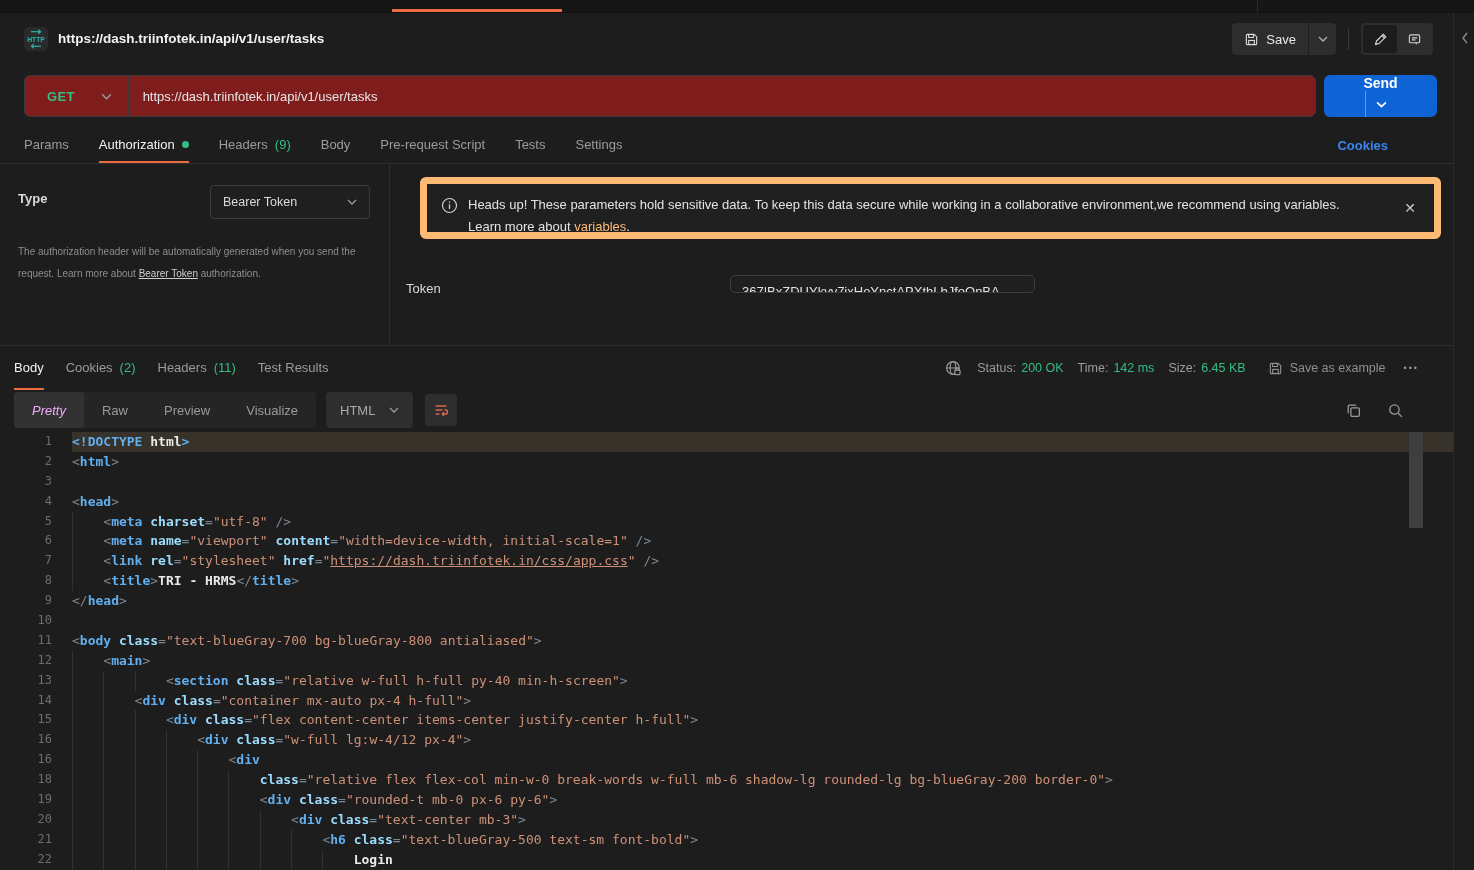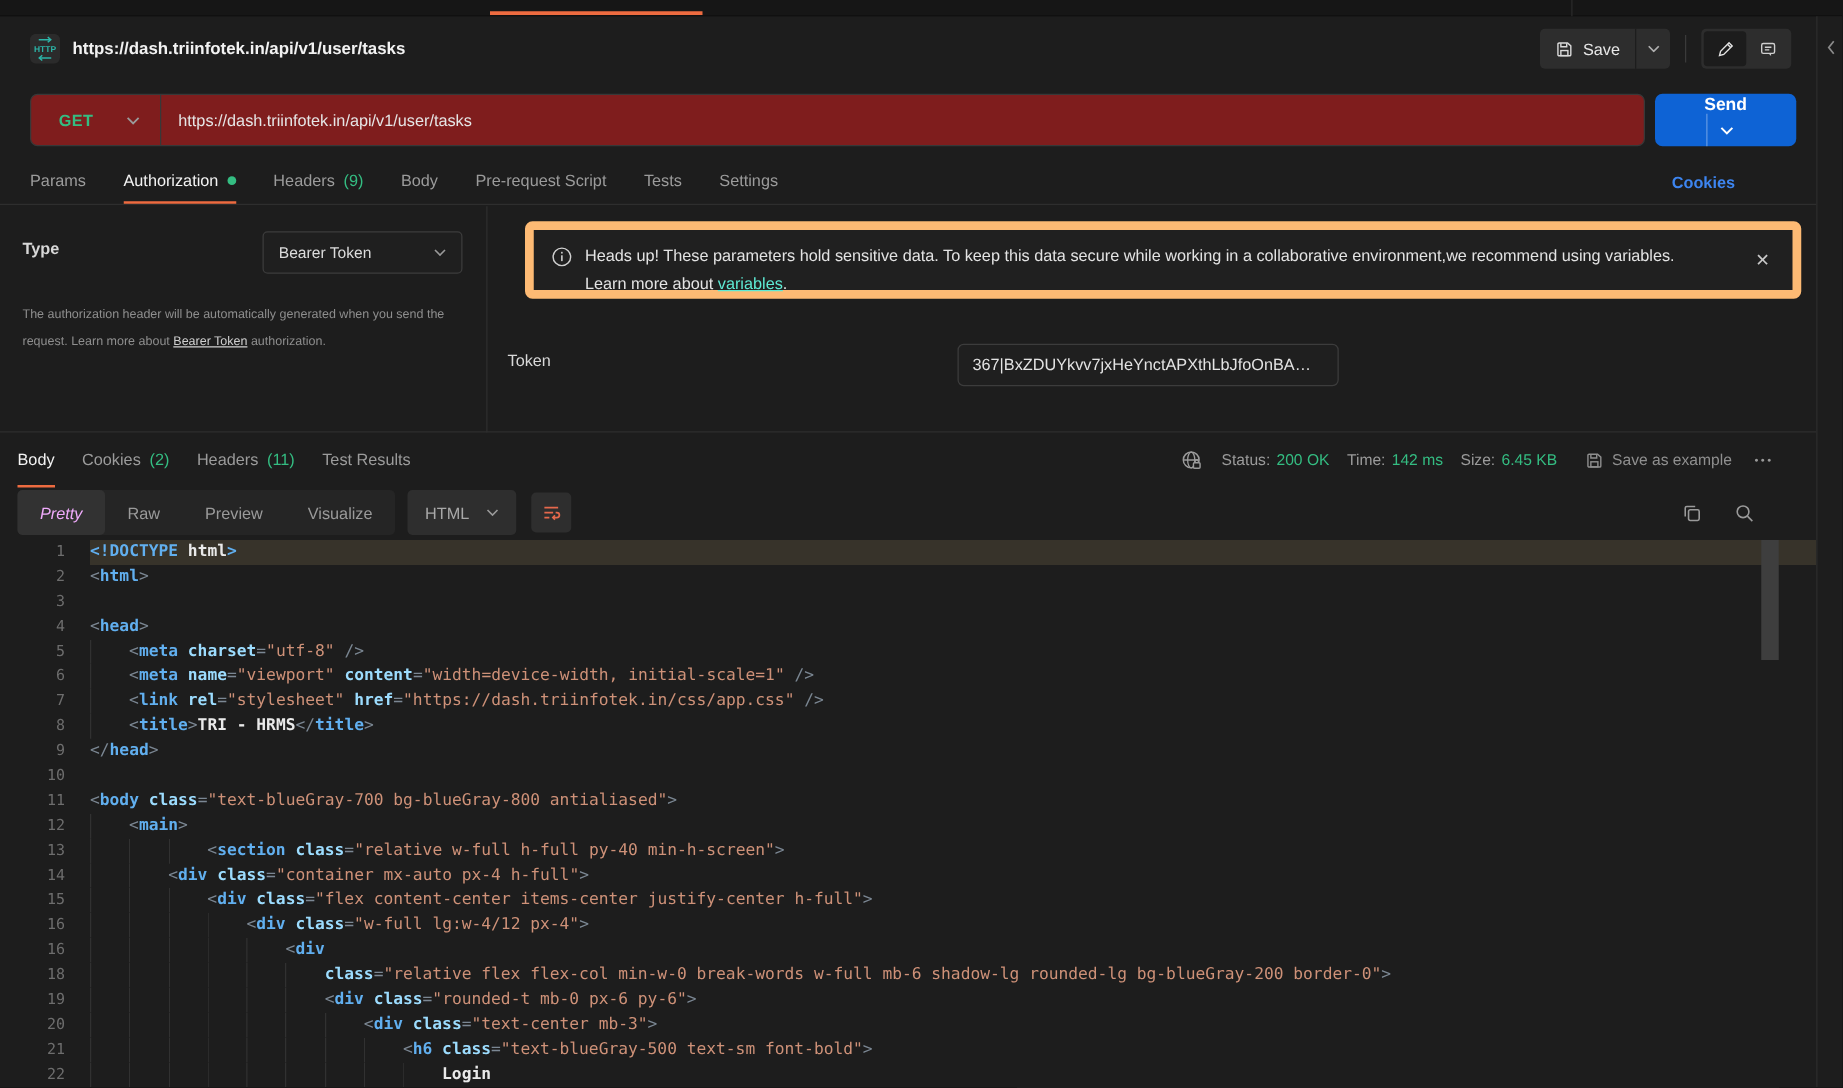--- a/index.html
+++ b/index.html
@@ -49,24 +49,24 @@
 
   
   .authsec { position:absolute; left:0; top:165px; width:1453px; height:181px; border-bottom:1px solid #2E2E2E; }
   .auth-left { position:absolute; left:0; top:0; width:390px; height:181px; border-right:1px solid #2E2E2E; padding:18px; }
   .type-label { position:absolute; left:18px; top:26px; color:#D8D8D8; font-weight:bold; }
   .type-select { position:absolute; left:210px; top:20px; width:160px; height:34px; border:1px solid #3C3C3C; border-radius:4px; display:flex; align-items:center; justify-content:space-between; padding:0 12px; color:#DCDCDC; font-size:12.5px; cursor:pointer; background:#1F1F1F; }
   .auth-desc { position:absolute; left:18px; top:76px; width:356px; color:#8E8E8E; line-height:22px; font-size:10px; }
   .auth-desc a, .inline-link { color:#CFCFCF; text-decoration:underline; cursor:pointer; }
   .warn-box { position:absolute; left:406px; top:12px; width:1021px; height:62px; background:#202020; border:7px solid #fdba74; border-radius:6px; padding:10px 14px; display:flex; gap:10px;margin-left:14px; }
   .warn-text { flex:1; color:#E3E3E3; line-height:22px; font-size:13px; }
-  .warn-text .inline-link { color:#5eead4; }
+  .warn-text .inline-link { color:#fdba74; }
   .warn-close { width:20px; height:20px; display:flex; align-items:center; justify-content:center; color:#C8C8C8; font-size:14px; cursor:pointer; margin-top:4px; }
   .token-label { position:absolute; left:406px; top:116px; color:#D8D8D8; }
-  .token-input { position:absolute; left:730px; top:110px; width:305px; height:34px; border:1px solid #3C3C3C; border-radius:5px; background:#1F1F1F; color:#E3E3E3; font-size:13px; line-height:32px; padding:0 11px; white-space:nowrap; overflow:hidden; text-overflow:ellipsis; cursor:text;margin-left:36px; }
+  .token-input { position:absolute; left:730px; top:110px; width:305px; height:18px; border:1px solid #3C3C3C; border-radius:5px; background:#1F1F1F; color:#E3E3E3; font-size:13px; line-height:32px; padding:0 11px; white-space:nowrap; overflow:hidden; text-overflow:ellipsis; cursor:text; }
 
   
   .resphead { position:absolute; left:0; top:346px; width:1453px; height:44px; display:flex; align-items:stretch; padding-left:14px; }
   .resphead .tabs-flex { gap:22px; padding-top:2px; }
   .resp-meta { position:absolute; right:34px; top:0; height:44px; display:flex; align-items:center; gap:14px; font-size:12.5px; color:#9B9B9B; }
   .mpair { display:flex; gap:5px; align-items:center; }
   .green { color:#34BD82; }
   .save-example { display:flex; align-items:center; gap:7px; color:#8F8F8F; cursor:pointer; margin-left:8px; }
   .more-dots { color:#9A9A9A; font-size:9px; letter-spacing:2px; cursor:pointer; margin-left:4px; }
 
@@ -84,21 +84,21 @@
   .editor { position:absolute; left:0; top:430px; width:1453px; height:440px; overflow:hidden; padding-top:2px; font-family:"DejaVu Sans Mono", monospace; font-size:13px; }
   .crow { display:flex; height:19.9px; line-height:19.9px; }
   .gut { width:52px; text-align:right; color:#6D6D6D; font-size:12px; flex:none; user-select:none; }
   .ctext { flex:1; margin-left:20px; white-space:pre; }
   .crow.hl .ctext { background:#37332A; }
   .ind { display:inline-block; width:4ch; height:19.9px; box-shadow:inset 1px 0 0 #313131; vertical-align:top; }
   .tk-p { color:#7B8793; }
   .tk-t { color:#61AFEF; font-weight:bold; }
   .tk-a { color:#9CDCFE; font-weight:bold; }
   .tk-s { color:#CE9178; }
-  .tk-u { color:#CE9178; }
+  .tk-u { color:#CE9178; text-decoration:underline; }
   .tk-x { color:#E9E9E9; font-weight:bold; }
   .tk-d { color:#D4D4D4; }
   .scroll-thumb { position:absolute; right:30px; top:2px; width:14px; height:96px; background:#3E3E3E; }
 
   svg { display:block; }
 </style>
 </head>
 <body>
 
 <div class="app">

